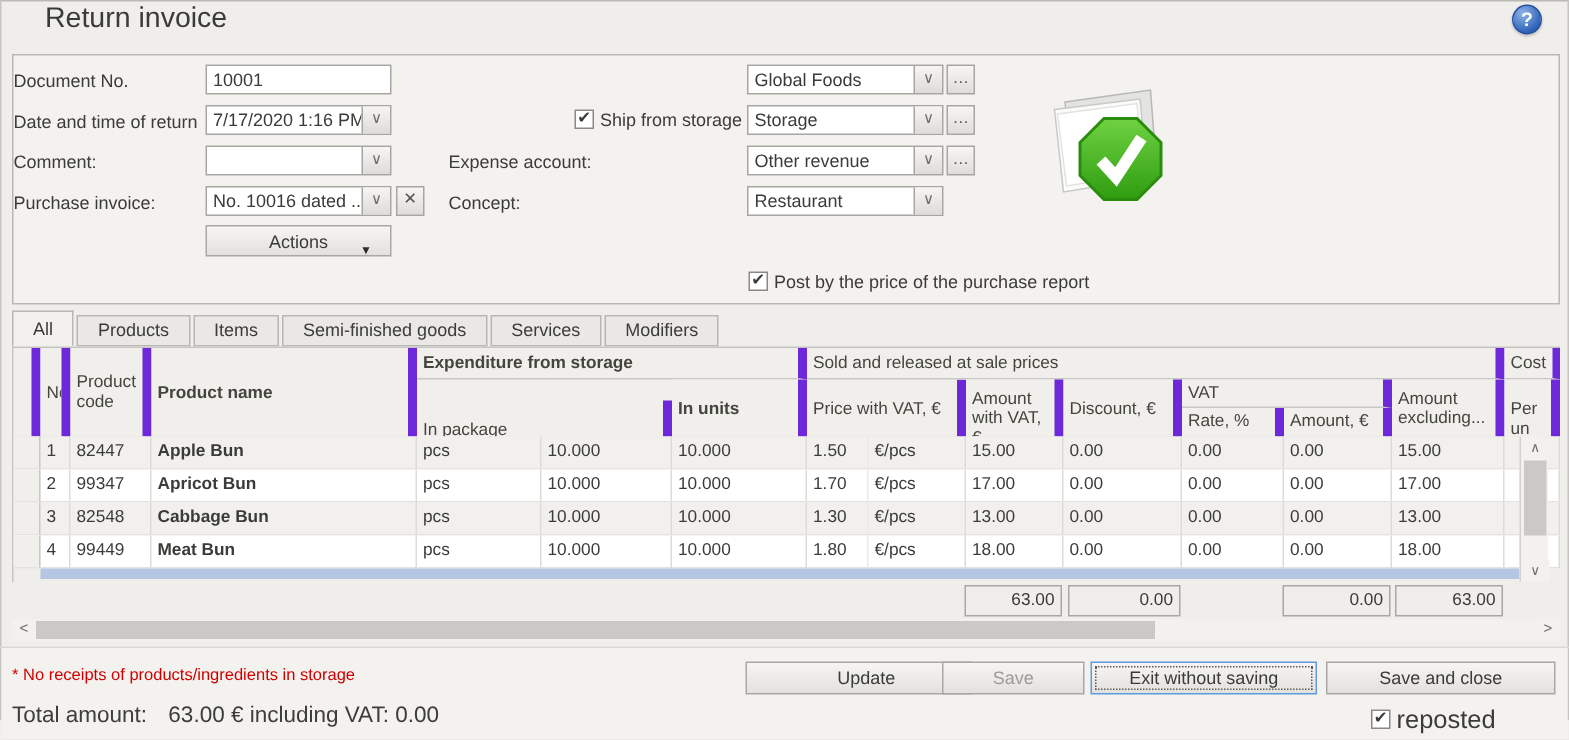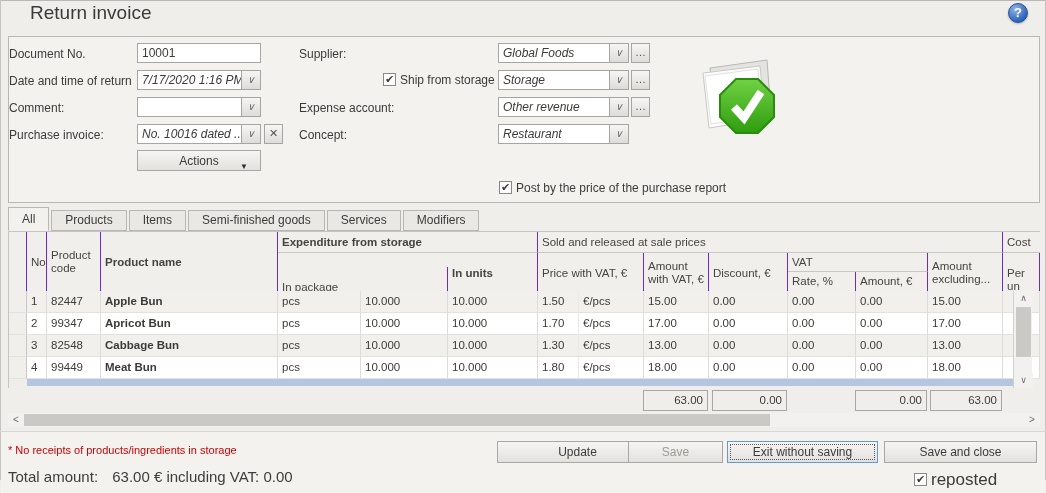--- a/index.html
+++ b/index.html
@@ -16,34 +16,34 @@
   .help {
     width:20px; height:20px; border-radius:50%;
     background: radial-gradient(circle at 35% 28%, #8fb4e8, #2e62b8 72%);
     border:1px solid #24509c; color:#fff; font-weight:bold; text-align:center;
     line-height:18px; font-size:13px; box-shadow:0 1px 2px rgba(0,0,0,.25);
   }
   .panel { background:#f4f2ef; border:1px solid #b9b7b4; }
   .lbl { height:20px; line-height:20px; white-space:nowrap; }
   .r { }
   .tb { background:#fff; border:1px solid #a7a5a2; height:20px; line-height:18px; padding:0 4px; white-space:nowrap; }
-  .combo { display:flex; background:#fff; border:1px solid #a7a5a2; height:20px;font-style:italic; }
+  .combo { display:flex; background:#fff; border:1px solid #a7a5a2; height:20px; }
   .combo .val { flex:1; line-height:18px; padding:0 4px; overflow:hidden; white-space:nowrap; }
   .combo .drop { width:19px; background:linear-gradient(#f6f5f3,#dedcd9); border-left:1px solid #a7a5a2; text-align:center; line-height:17px; color:#6e6c6a; font-size:10px; }
   .sqbtn { background:linear-gradient(#f7f6f4,#dfddda); border:1px solid #a7a5a2; text-align:center; height:20px; line-height:17px; color:#55534f; font-size:11px; }
   .cb { width:13px; height:13px; background:#fff; border:1px solid #8a8886; font-size:11px; line-height:11px; text-align:center; color:#3c3c3a; }
   .cblabel { line-height:14px; white-space:nowrap; }
   .btn { background:linear-gradient(#f6f5f3,#e3e1de); border:1px solid #a9a7a4; text-align:center; line-height:20px; height:22px; color:#3b3b39; }
   .btn.disabled { color:#9d9b98; }
   .btn.focused { border:1px solid #5e9ade; outline:1px dotted #5b5b59; outline-offset:-4px; }
   .tabs { display:flex; align-items:flex-end; height:24px; }
   .tab { border:1px solid #b9b7b4; background:#eae8e5; padding:0 13px; height:21px; line-height:19px; margin-right:2px; white-space:nowrap; }
   .tab.active { background:#f3f1ee; height:24px; line-height:23px; border-bottom:1px solid #f3f1ee; }
   .thead { background:#f1efec; border-left:1px solid #c6c4c1; border-top:1px solid #c6c4c1; overflow:hidden; }
-  .hcell { position:absolute; background:#f1efec; border-right:1px solid #6d28d9; border-bottom:1px solid #c9c7c4; font-size:11.5px; color:#45453f; padding:1px 4px; overflow:hidden; line-height:13px; }
+  .hcell { position:absolute; background:#f1efec; border-right:6px solid #6d28d9; border-bottom:1px solid #c9c7c4; font-size:11.5px; color:#45453f; padding:1px 4px; overflow:hidden; line-height:13px; }
   .hb { font-weight:bold; }
   .rows { border-left:1px solid #c6c4c1; background:#f0eeeb; overflow:hidden; }
   .drow { position:absolute; left:0; width:1031px; height:22px; }
   .dcell { position:absolute; top:0; height:22px; line-height:21px; border-right:1px solid #dedcd9; border-bottom:1px solid #e4e2df; padding:0 4px; font-size:11.5px; overflow:hidden; white-space:nowrap; }
   .ind { background:#f0efec; border-right:1px solid #c9c7c4; }
   .insrow { background:#b4c6e2; }
   
   .c-ind{left:0;width:18px} .c-no{left:18px;width:20px} .c-code{left:38px;width:54px}
   .c-name{left:92px;width:177px} .c-pku{left:269px;width:83px} .c-pkq{left:352px;width:87px}
   .c-un{left:439px;width:90px} .c-pr{left:529px;width:41px} .c-pru{left:570px;width:65px}
@@ -94,21 +94,20 @@
     </div>
     <div class="abs sqbtn" style="left:255px;top:87px;width:19px;">
       <span>✕</span>
     </div>
 
     <div class="abs btn" style="left:128px;top:113px;width:124px;height:21px;">
       <span>Actions</span>
       <span class="menuarrow">▼</span>
     </div>
 
-    <div class="abs lbl r" style="left:290px;top:7px;width:190px;">Supplier:</div>
     <div class="abs combo" style="left:489px;top:6px;width:131px;">
       <div class="val">Global Foods</div>
       <div class="drop">∨</div>
     </div>
     <div class="abs sqbtn" style="left:622px;top:6px;width:19px;">
       <span>…</span>
     </div>
 
     <div class="abs cb" style="left:374px;top:36px;">
       <span>✔</span>

